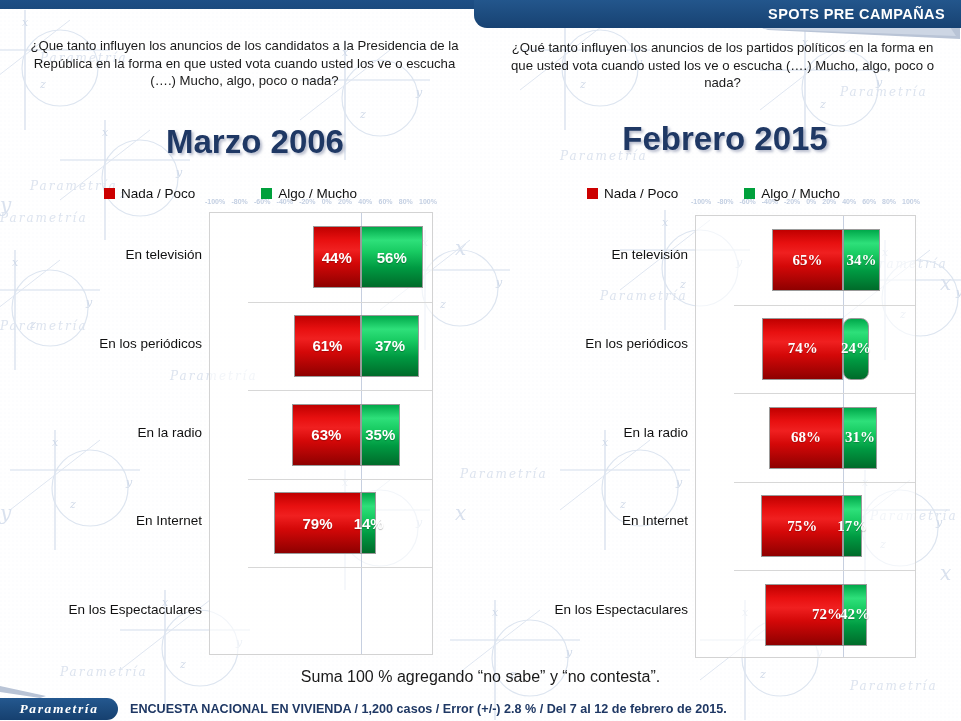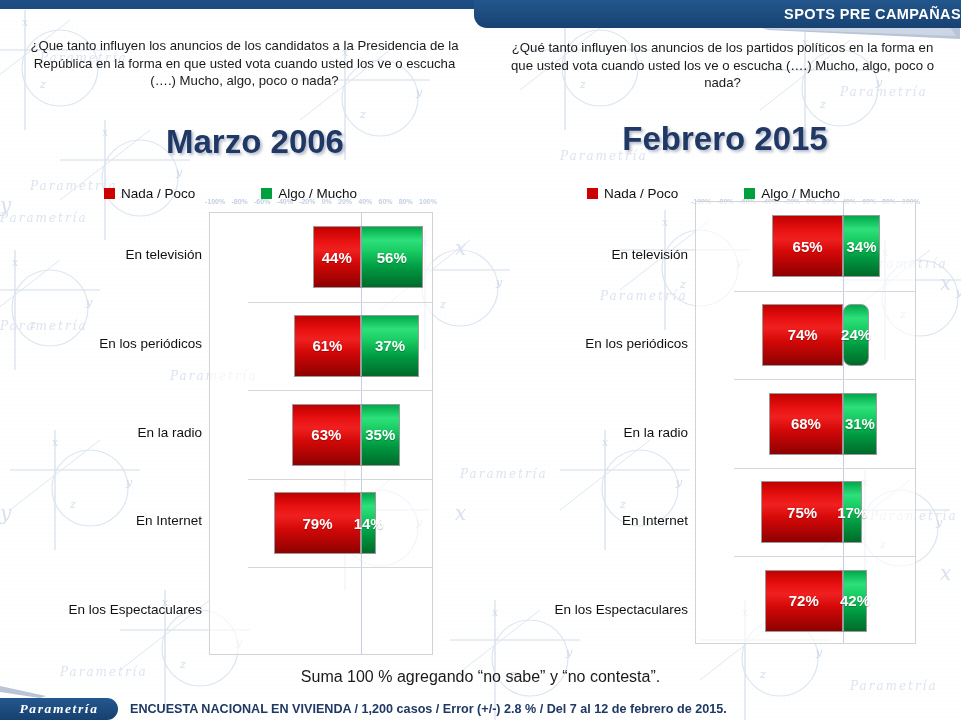--- a/index.html
+++ b/index.html
@@ -34,21 +34,21 @@
     position: absolute;
     left: 474px; top: 0;
     width: 487px; height: 28px;
     background: linear-gradient(to bottom, #1e5punktum 0%, #1b4a7e 100%);
     background: linear-gradient(to bottom, #23568c 0%, #174272 100%);
     border-bottom-left-radius: 13px;
     z-index: 3;
     display: flex;
     align-items: center;
     justify-content: flex-end;
-    padding-right: 0;
+    padding-right: 16px;
   }
   #banner-title {
     color: #ffffff;
     font-size: 14.5px;
     font-weight: bold;
     letter-spacing: 0.4px;
     white-space: nowrap;
   }
   
   #banner-fold {
@@ -107,21 +107,21 @@
 
   
   .plot {
     position: absolute;
     z-index: 4;
     background: rgba(255,255,255,0.62);
     border: 1px solid #d3d3d3;
     padding-left: 38px;
   }
   #plot-left  { left: 209px; top: 212px; width: 224px; height: 443px; }
-  #plot-right { left: 695px; top: 201px; width: 221px; height: 443px; }
+  #plot-right { left: 695px; top: 215px; width: 221px; height: 443px; font-family: Liberation Serif, serif; }
 
   .plot-inner { position: relative; width: 100%; height: 100%; }
 
   .row-sep {
     position: absolute;
     left: 0; right: 0;
     height: 1px;
     background: #d7d7d7;
   }
   .axis-center {
@@ -443,21 +443,21 @@
       </div>
       <div class="bar-row" style="top: 279.1px; height: 62px;">
         <div class="bar bar-red" style="left: 27.25px; width: 81.75px;">
           <span class="bar-label">75%</span>
         </div>
         <div class="bar bar-green" style="left: 109px; width: 18.53px;">
           <span class="bar-label">17%</span>
         </div>
       </div>
       <div class="bar-row" style="top: 367.7px; height: 62px;">
-        <div class="bar bar-red" style="left: 30.52px; width: 78.48px;">
+        <div class="bar bar-red" style="left: 30.52px; width: 78.48px; justify-content: flex-end;">
           <span class="bar-label">72%</span>
         </div>
         <div class="bar bar-green" style="left: 109px; width: 23.98px;">
           <span class="bar-label">42%</span>
         </div>
       </div>
     </div>
 </div>
 
 <div id="cat-labels-left">

